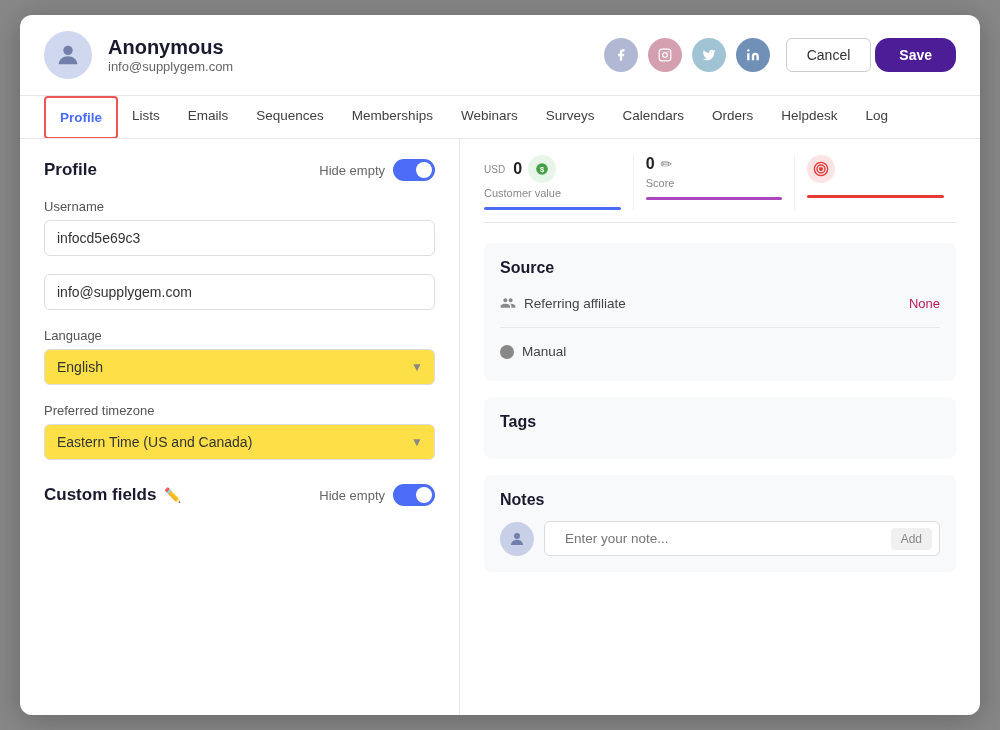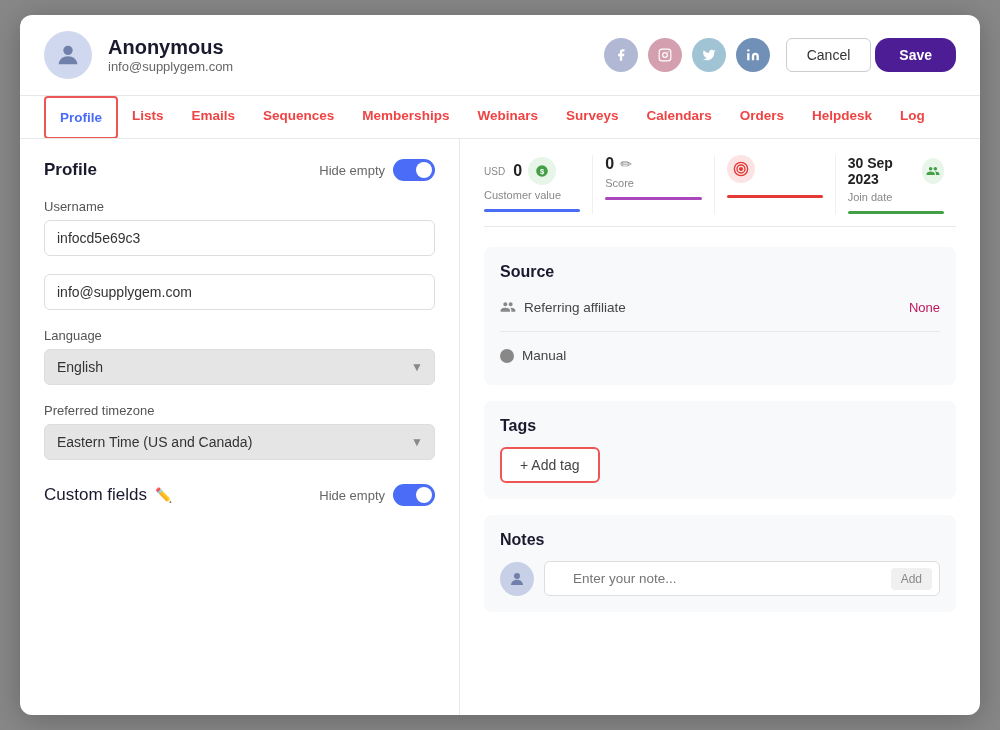--- a/index.html
+++ b/index.html
@@ -59,24 +59,23 @@
       padding: 8px 24px; border: none; border-radius: 14px;
       background: #4c1d95; cursor: pointer; font-size: 14px; color: #fff; font-weight: 600;
     }
     
     .nav-tabs {
       display: flex; gap: 0; padding: 0 24px;
       border-bottom: 1px solid #e8e8e8;
       overflow-x: auto;
     }
     .nav-tab {
-      padding: 12px 14px; font-size: 13.5px; color: #ef4444;
+      padding: 12px 14px; font-size: 13.5px; color: #404040;
       cursor: pointer; white-space: nowrap; position: relative;
       border-bottom: 2px solid transparent;
-      font-weight: bold;
     }
     .nav-tab.active-box {
       border: 2px solid #e55; border-radius: 4px;
       color: #4a6cf7; font-weight: 600;
       margin-bottom: -1px;
     }
     
     .body {
       display: flex; flex: 1; overflow: hidden;
     }
@@ -103,35 +102,35 @@
     }
     .field-group { margin-bottom: 18px; }
     .field-label { font-size: 13px; color: #555; margin-bottom: 6px; }
     .field-input {
       width: 100%; padding: 9px 12px; border: 1.5px solid #ddd;
       border-radius: 6px; font-size: 14px; color: #333; background: #fff;
       outline: none;
     }
     .field-select {
       width: 100%; padding: 9px 12px; border: 1.5px solid #ddd;
-      border-radius: 6px; font-size: 14px; color: #333; background: #e5e5e5;
+      border-radius: 6px; font-size: 14px; color: #333; background: #fde047;
       appearance: none; cursor: pointer; outline: none;
     }
     .select-wrapper { position: relative; }
     .select-arrow {
       position: absolute; right: 12px; top: 50%; transform: translateY(-50%);
       color: #888; pointer-events: none; font-size: 12px;
     }
     .custom-fields-header {
       display: flex; align-items: center; justify-content: space-between;
       margin-top: 24px; margin-bottom: 4px;
     }
     .custom-fields-title {
       display: flex; align-items: center; gap: 8px;
-      font-size: 17px; font-weight: 400; color: #1a1a2e;
+      font-size: 17px; font-weight: 700; color: #1a1a2e;
     }
     .edit-icon { color: #4a6cf7; font-size: 14px; cursor: pointer; }
     
     .right-panel {
       flex: 1; padding: 16px 24px;
       overflow-y: auto;
     }
     
     .stats-row {
       display: flex; gap: 0; margin-bottom: 20px;
@@ -176,21 +175,21 @@
     }
     
     .notes-row { display: flex; align-items: center; gap: 10px; }
     .notes-avatar {
       width: 34px; height: 34px; border-radius: 50%; background: #c8d0e8;
       display: flex; align-items: center; justify-content: center;
       flex-shrink: 0;
     }
     .notes-input-wrap { flex: 1; position: relative; }
     .notes-input {
-      width: 100%; padding: 9px 50px 9px 28px;
+      width: 100%; padding: 9px 50px 9px 20px;
       border: 1.5px solid #ddd; border-radius: 6px;
       font-size: 13.5px; color: #be185d; background: #fff; outline: none;
     }
     .notes-add-btn {
       position: absolute; right: 8px; top: 50%; transform: translateY(-50%);
       padding: 4px 10px; background: #f0f0f0; border: none;
       border-radius: 4px; font-size: 12px; color: #888; cursor: pointer;
     }
     .divider { border: none; border-top: 1px solid #e8e8e8; margin: 10px 0; }
   </style>
@@ -346,32 +345,20 @@
                   <circle cx="12" cy="12" r="10"></circle>
                   <circle cx="12" cy="12" r="6"></circle>
                   <circle cx="12" cy="12" r="2" fill="#e53935"></circle>
                 </svg>
             </div>
           </div>
           <div class="stat-label"></div>
           <div class="stat-underline" style="background:#e53935;"></div>
         </div>
 
-        <div class="stat-item">
-          <div style="display:flex;align-items:center;gap:6px;">
-            <span style="font-size:14px;font-weight:700;color:#222;">30 Sep 2023</span>
-            <div style="width:26px;height:26px;border-radius:50%;background:#e8f5e9;display:flex;align-items:center;justify-content:center;">
-              <svg width="14" height="14" viewBox="0 0 24 24" fill="#43a047">
-                  <path d="M16 11c1.66 0 2.99-1.34 2.99-3S17.66 5 16 5c-1.66 0-3 1.34-3 3s1.34 3 3 3zm-8 0c1.66 0 2.99-1.34 2.99-3S9.66 5 8 5C6.34 5 5 6.34 5 8s1.34 3 3 3zm0 2c-2.33 0-7 1.17-7 3.5V19h14v-2.5c0-2.33-4.67-3.5-7-3.5zm8 0c-.29 0-.62.02-.97.05 1.16.84 1.97 1.97 1.97 3.45V19h6v-2.5c0-2.33-4.67-3.5-7-3.5z"></path>
-                </svg>
-            </div>
-          </div>
-          <div class="stat-label">Join date</div>
-          <div class="stat-underline" style="background:#43a047;"></div>
-        </div>
       </div>
 
       <div class="card-section">
         <div class="card-section-title">Source</div>
         <div class="source-row">
           <div class="source-row-left">
             <svg width="16" height="16" viewBox="0 0 24 24" fill="#888">
                 <path d="M16 11c1.66 0 3-1.34 3-3s-1.34-3-3-3-3 1.34-3 3 1.34 3 3 3zm-8 0c1.66 0 3-1.34 3-3S9.66 5 8 5 5 6.34 5 8s1.34 3 3 3zm0 2c-2.33 0-7 1.17-7 3.5V19h14v-2.5c0-2.33-4.67-3.5-7-3.5zm8 0c-.29 0-.62.02-.97.05 1.16.84 1.97 1.97 1.97 3.45V19h6v-2.5c0-2.33-4.67-3.5-7-3.5z"></path>
               </svg>
             <span>Referring affiliate</span>
@@ -382,23 +369,20 @@
         <div class="source-row">
           <div class="source-row-left">
             <div style="width:14px;height:14px;border-radius:50%;background:#888;display:flex;align-items:center;justify-content:center;"></div>
             <span>Manual</span>
           </div>
         </div>
       </div>
 
       <div class="card-section">
         <div class="card-section-title">Tags</div>
-        <button class="add-tag-btn">
-          <span>+ Add tag</span>
-        </button>
       </div>
 
       <div class="card-section">
         <div class="card-section-title">Notes</div>
         <div class="notes-row">
           <div class="notes-avatar">
             <svg width="18" height="18" viewBox="0 0 24 24" fill="#7080aa">
                 <circle cx="12" cy="8" r="4"></circle>
                 <path d="M4 20c0-4 3.6-7 8-7s8 3 8 7"></path>
               </svg>

